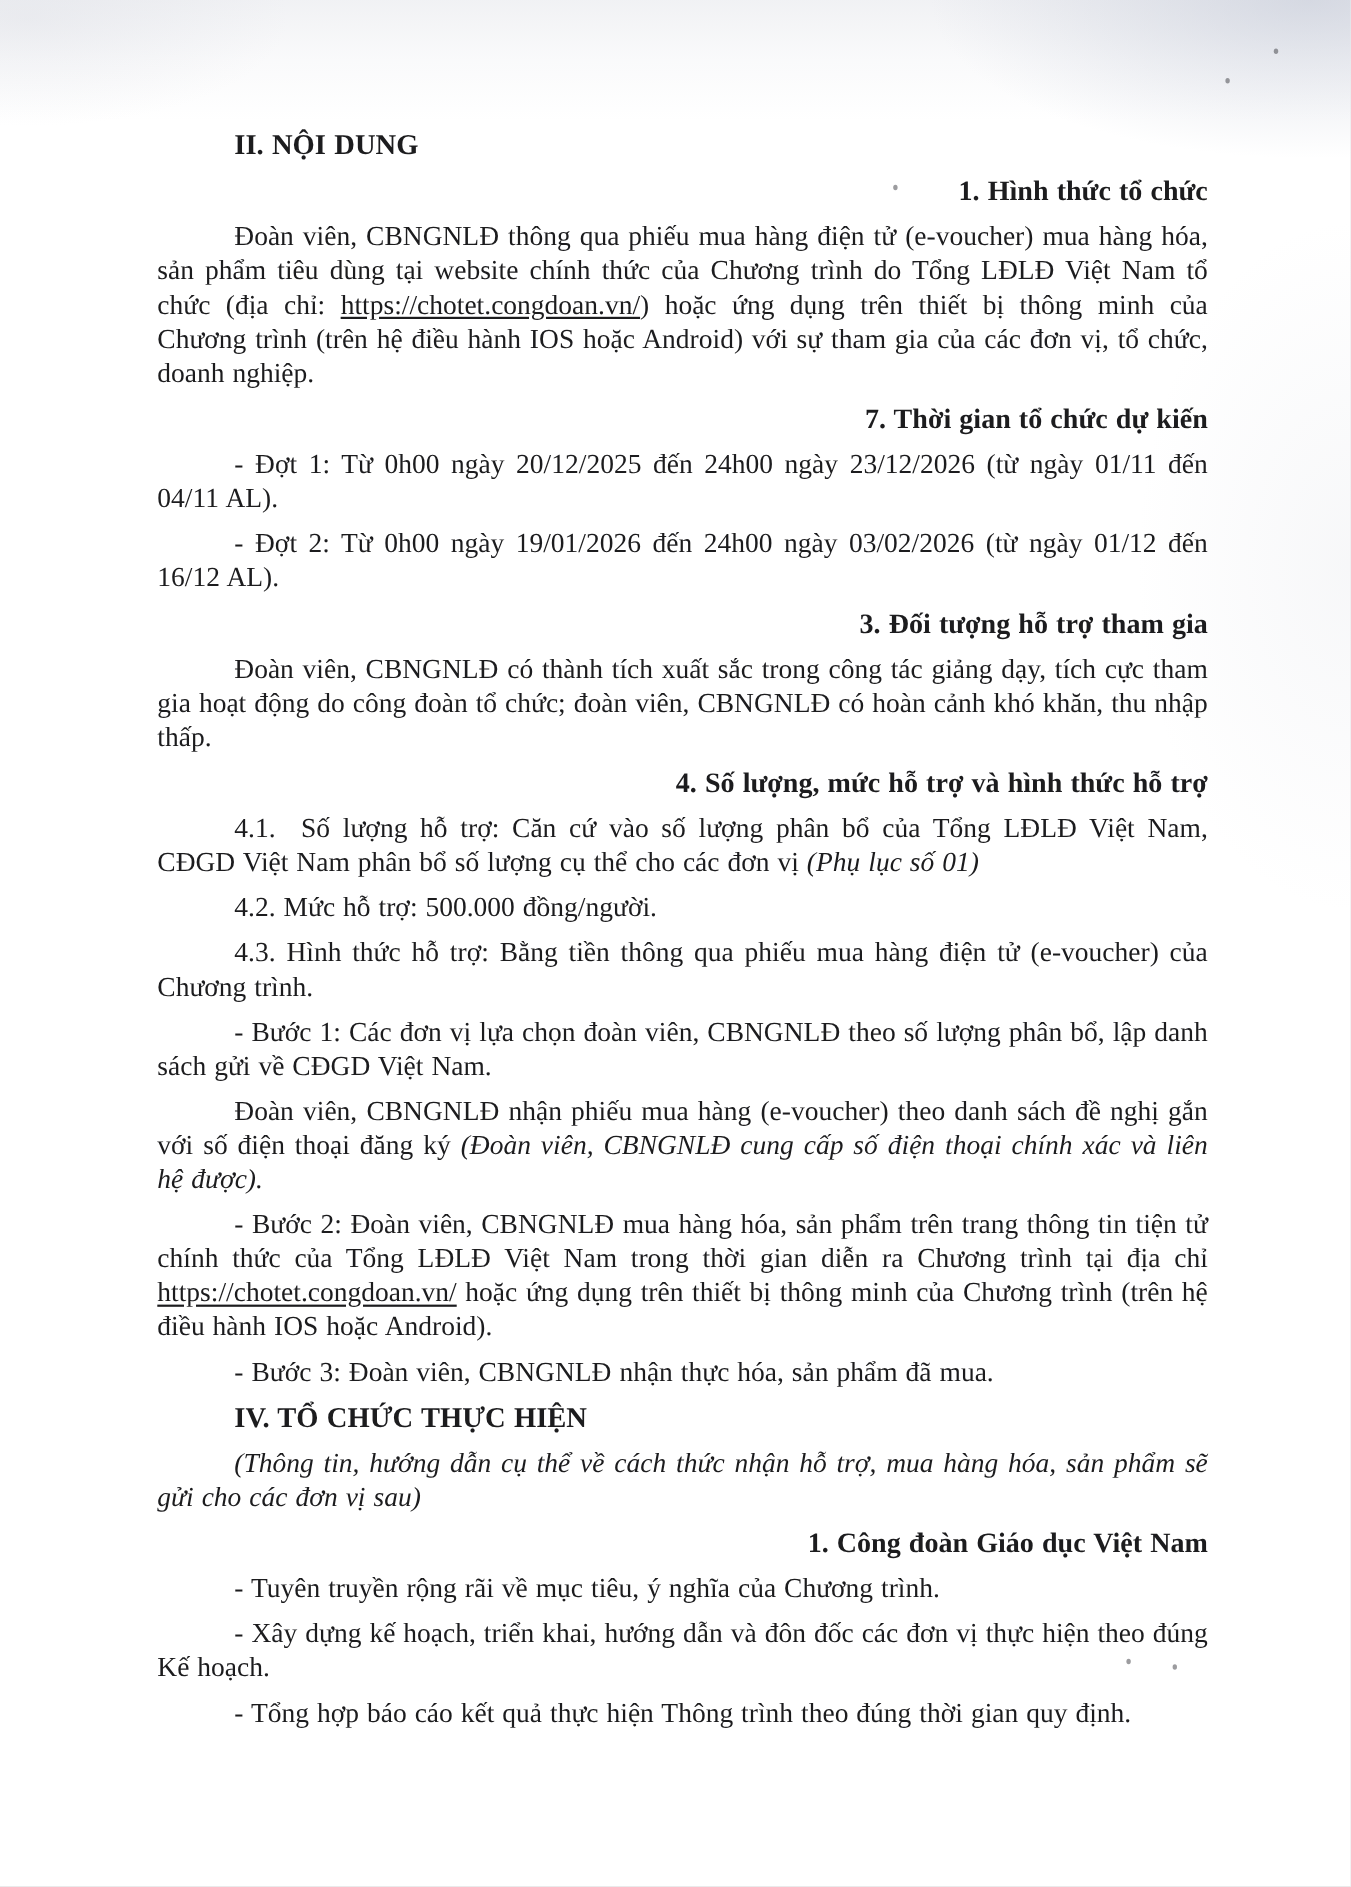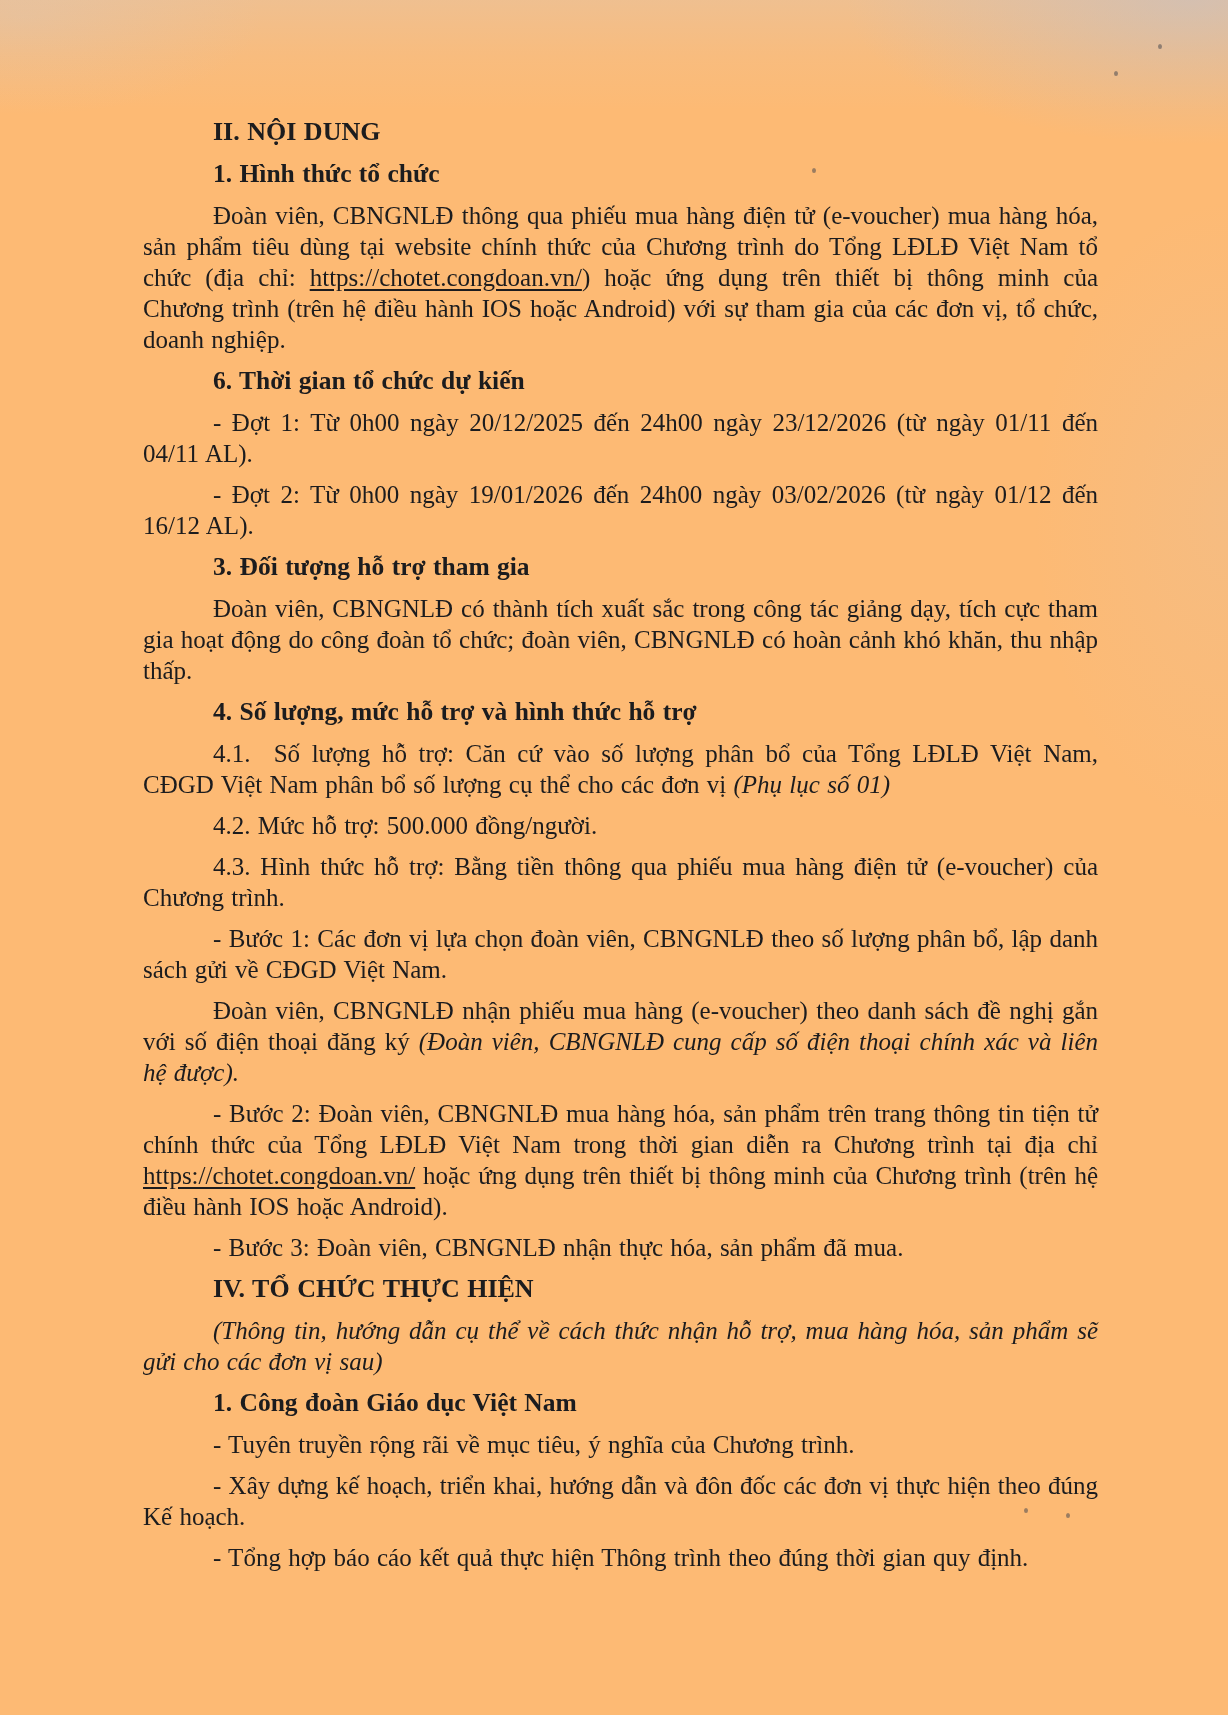--- a/index.html
+++ b/index.html
@@ -1,19 +1,19 @@
 <!DOCTYPE html>
 <html><head>
 <meta charset="utf-8">
 <style>
   html,body{margin:0;padding:0;background:#d9d9dc;}
   .page{
     position:relative;
     width:1228px;height:1715px;
-    background:#fdba74;
+    background:#ffffff;
     overflow:hidden;
     font-family:"Liberation Serif","DejaVu Serif",serif;
     color:#1c1c1e;
   }
   
   .page::before{
     content:"";position:absolute;inset:0;pointer-events:none;
     background:
       radial-gradient(480px 200px at 97% 0%, rgba(186,192,208,0.50), rgba(186,192,208,0) 72%),
       linear-gradient(180deg, rgba(203,206,216,0.28), rgba(203,206,216,0.10) 55px, rgba(203,206,216,0) 110px),
@@ -25,37 +25,37 @@
   }
   p.blk{
     margin:0 0 10px 0;
     font-size:25px;
     line-height:31px;
     text-align:justify;
     text-indent:70px;
     word-spacing:1px;
   }
   p.h1{font-weight:bold;font-size:26px;text-align:left;margin-bottom:11px;}
-  p.h2{font-weight:bold;font-size:25.5px;text-align:left;margin-bottom:11px;}
+  p.h2{font-weight:bold;font-size:25.5px;text-align:right;margin-bottom:11px;}
   .it{font-style:italic;margin-top:19px;}
   .url{text-decoration:underline;text-underline-offset:3px;font-family:Liberation Serif, serif;}
   .speck{
     position:absolute;width:4px;height:5px;border-radius:50%;
     background:#4a4a50;opacity:.55;pointer-events:none;
   }
 </style>
 </head>
 <body>
 
 <div class="page">
   <div class="content">
       <p class="blk h1"><span>II. NỘI DUNG</span></p>
       <p class="blk h2"><span>1. Hình thức tổ chức</span></p>
       <p class="blk body"><span>Đoàn viên, CBNGNLĐ thông qua phiếu mua hàng điện tử (e-voucher) mua hàng hóa, sản phẩm tiêu dùng tại website chính thức của Chương trình do Tổng LĐLĐ Việt Nam tổ chức (địa chỉ: </span><span class="url">https://chotet.congdoan.vn/</span><span>) hoặc ứng dụng trên thiết bị thông minh của Chương trình (trên hệ điều hành IOS hoặc Android) với sự tham gia của các đơn vị, tổ chức, doanh nghiệp.</span></p>
-      <p class="blk h2"><span>6. Thời gian tổ chức dự kiến</span></p>
+      <p class="blk h2"><span>7. Thời gian tổ chức dự kiến</span></p>
       <p class="blk body"><span>- Đợt 1: Từ 0h00 ngày 20/12/2025 đến 24h00 ngày 23/12/2026 (từ ngày 01/11 đến 04/11 AL).</span></p>
       <p class="blk body"><span>- Đợt 2: Từ 0h00 ngày 19/01/2026 đến 24h00 ngày 03/02/2026 (từ ngày 01/12 đến 16/12 AL).</span></p>
       <p class="blk h2"><span>3. Đối tượng hỗ trợ tham gia</span></p>
       <p class="blk body"><span>Đoàn viên, CBNGNLĐ có thành tích xuất sắc trong công tác giảng dạy, tích cực tham gia hoạt động do công đoàn tổ chức; đoàn viên, CBNGNLĐ có hoàn cảnh khó khăn, thu nhập thấp.</span></p>
       <p class="blk h2"><span>4. Số lượng, mức hỗ trợ và hình thức hỗ trợ</span></p>
       <p class="blk body"><span>4.1.&nbsp; Số lượng hỗ trợ: Căn cứ vào số lượng phân bổ của Tổng LĐLĐ Việt Nam, CĐGD Việt Nam phân bổ số lượng cụ thể cho các đơn vị </span><span class="it">(Phụ lục số 01)</span></p>
       <p class="blk body"><span>4.2. Mức hỗ trợ: 500.000 đồng/người.</span></p>
       <p class="blk body"><span>4.3. Hình thức hỗ trợ: Bằng tiền thông qua phiếu mua hàng điện tử (e-voucher) của Chương trình.</span></p>
       <p class="blk body"><span>- Bước 1: Các đơn vị lựa chọn đoàn viên, CBNGNLĐ theo số lượng phân bổ, lập danh sách gửi về CĐGD Việt Nam.</span></p>
       <p class="blk body"><span>Đoàn viên, CBNGNLĐ nhận phiếu mua hàng (e-voucher) theo danh sách đề nghị gắn với số điện thoại đăng ký </span><span class="it">(Đoàn viên, CBNGNLĐ cung cấp số điện thoại chính xác và liên hệ được).</span></p>

